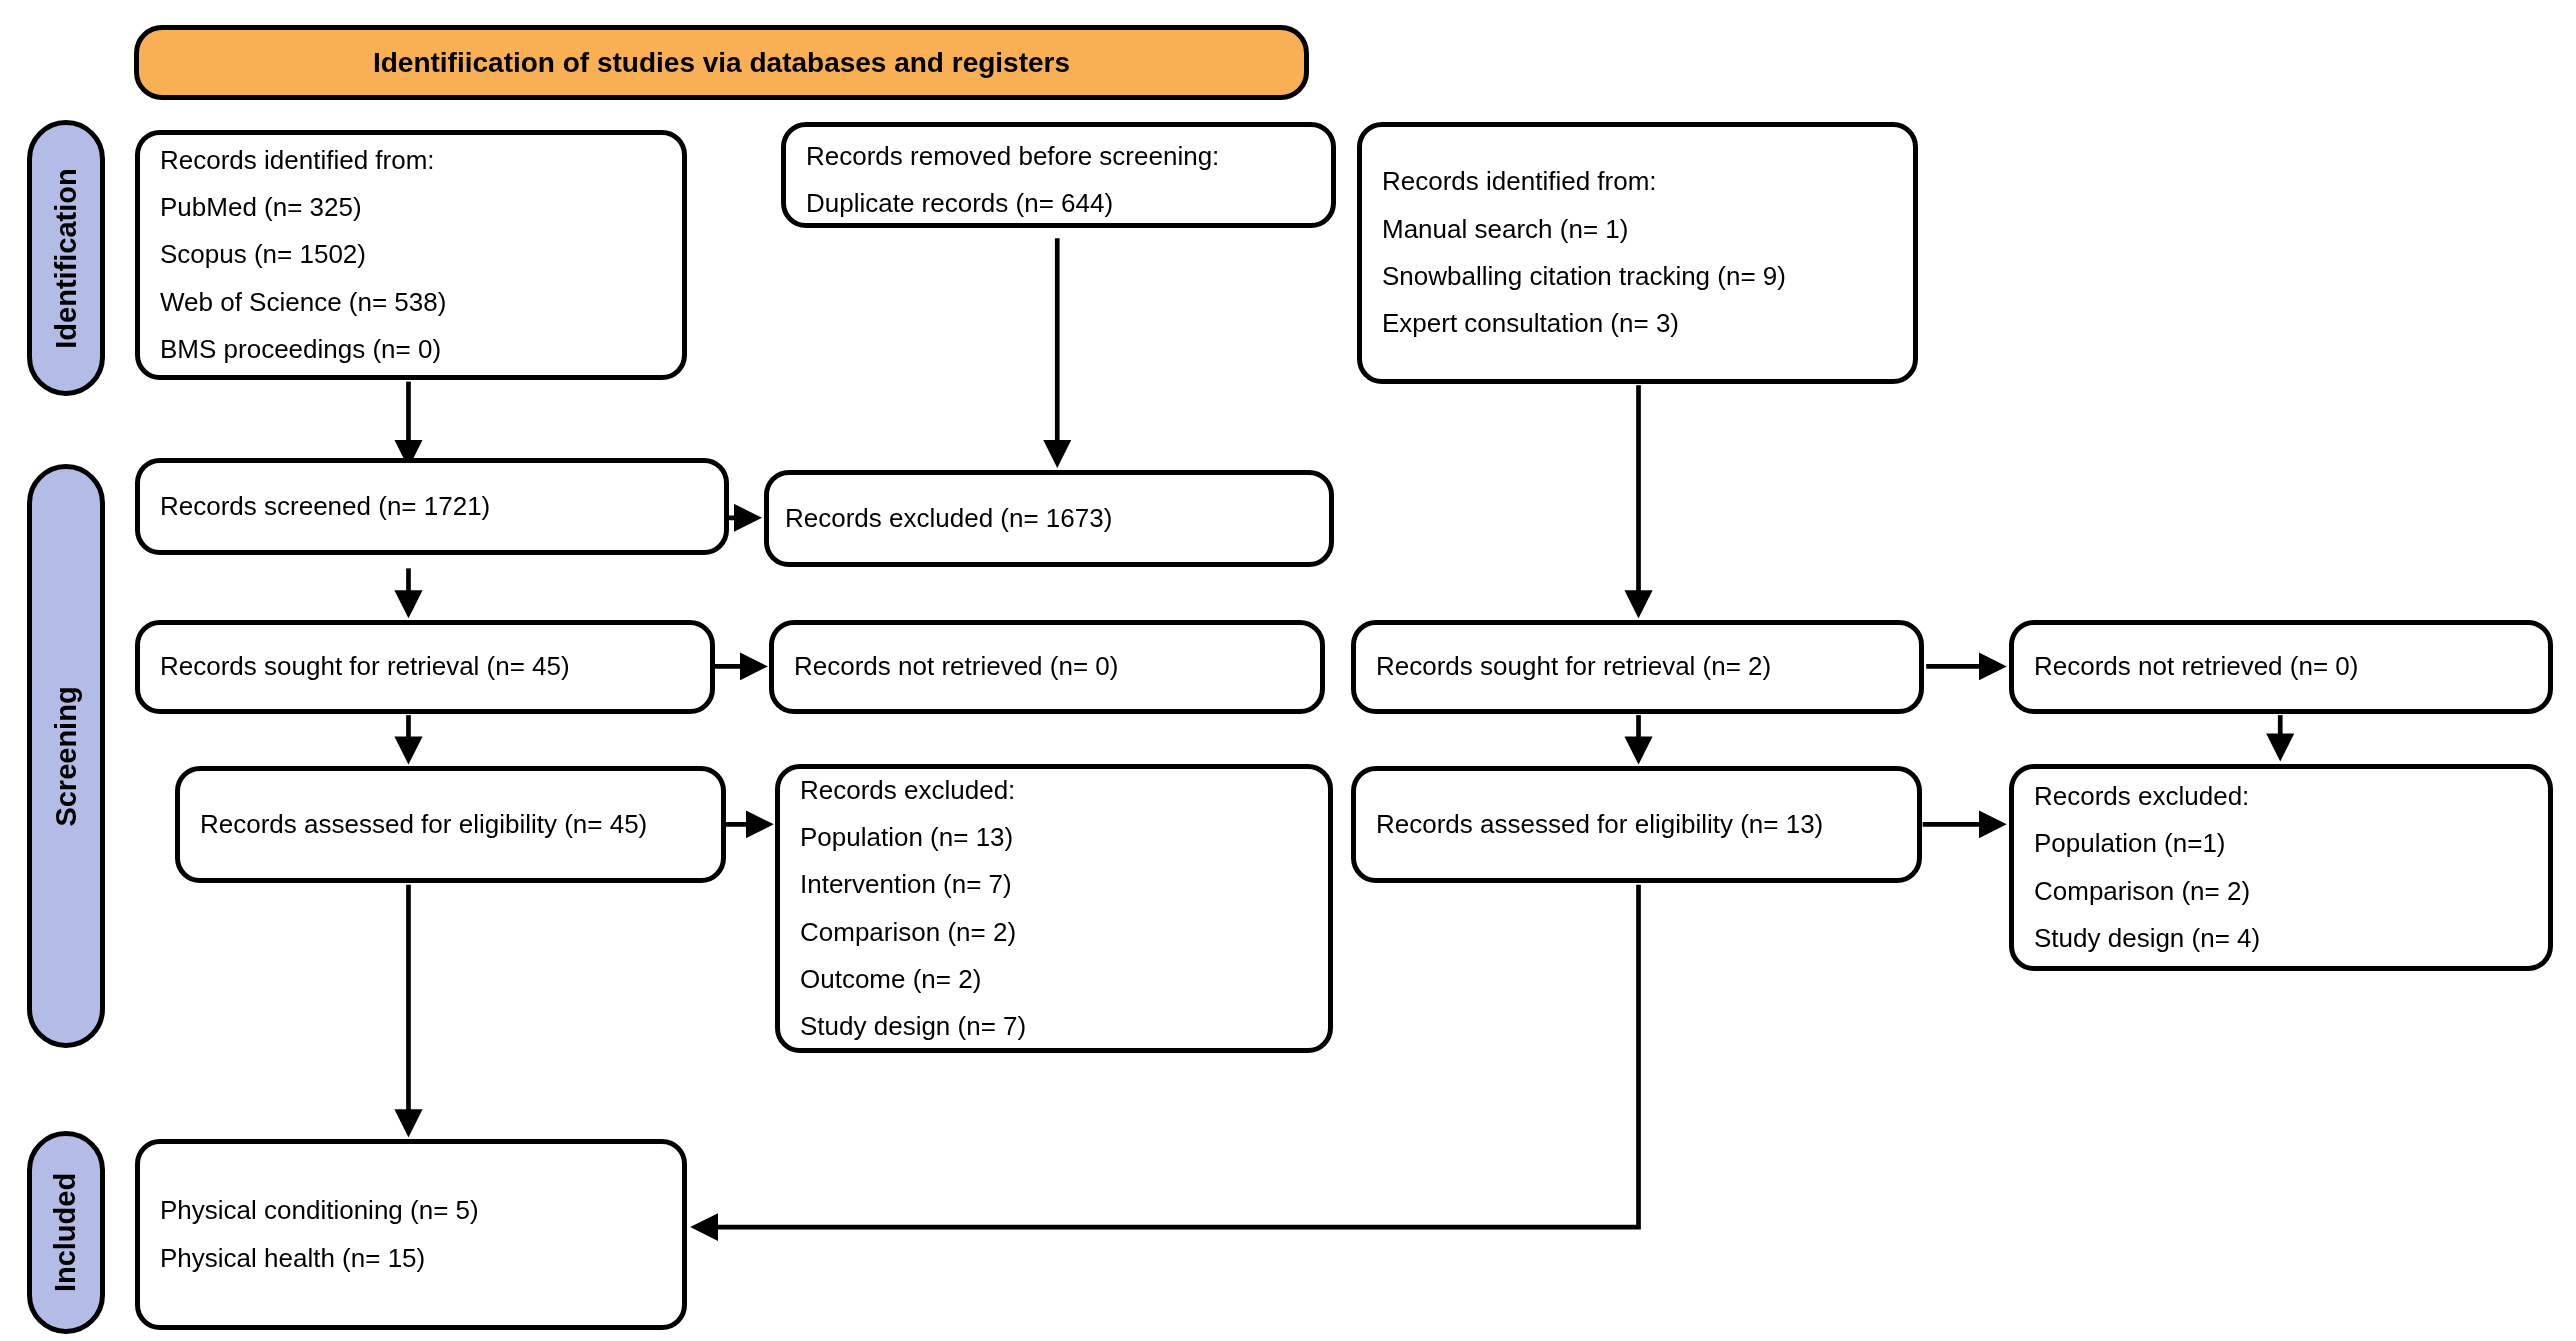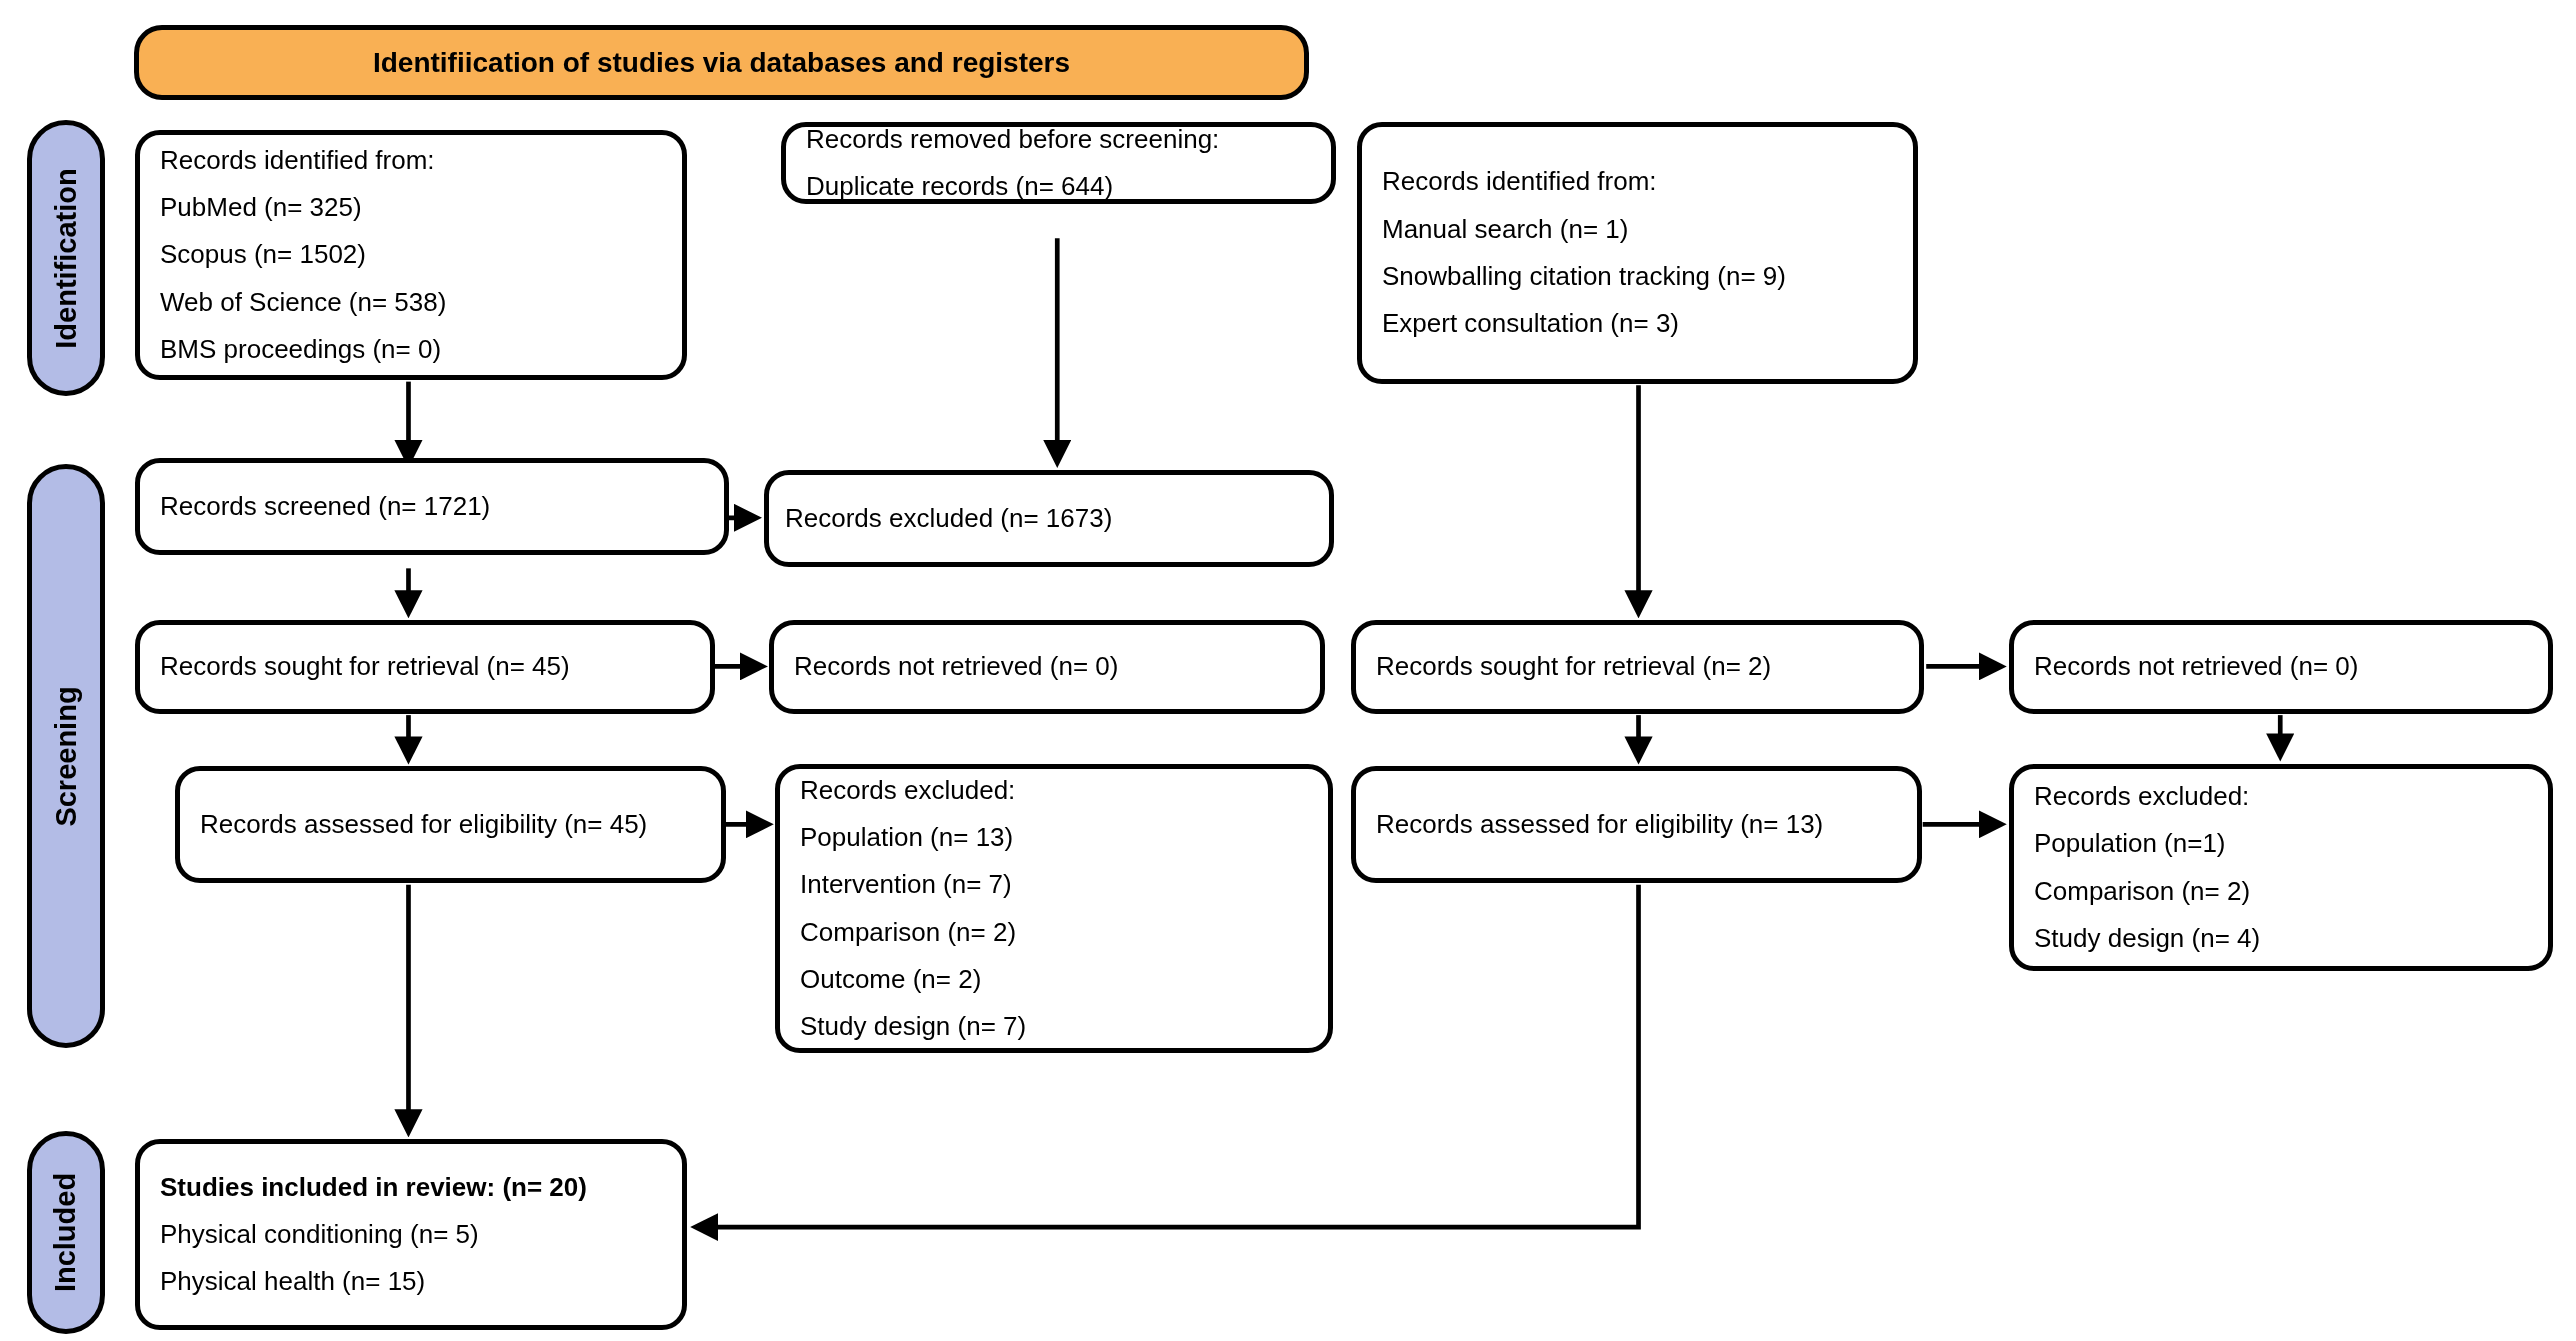--- a/index.html
+++ b/index.html
@@ -111,21 +111,21 @@
   </div>
 
   <div class="box" style="left:135px; top:130px; width:552px; height:250px;">
     <div class="line">Records identified from:</div>
     <div class="line">PubMed (n= 325)</div>
     <div class="line">Scopus (n= 1502)</div>
     <div class="line">Web of Science (n= 538)</div>
     <div class="line">BMS proceedings (n= 0)</div>
   </div>
 
-  <div class="box" style="left:781px; top:122px; width:555px; height:82px;">
+  <div class="box" style="left:781px; top:122px; width:555px; height:106px;justify-content:space-between;">
     <div class="line">Records removed before screening:</div>
     <div class="line">Duplicate records (n= 644)</div>
   </div>
 
   <div class="box" style="left:1357px; top:122px; width:561px; height:262px;">
     <div class="line">Records identified from:</div>
     <div class="line">Manual search (n= 1)</div>
     <div class="line">Snowballing citation tracking (n= 9)</div>
     <div class="line">Expert consultation (n= 3)</div>
   </div>
@@ -165,19 +165,18 @@
     <div class="line">Records assessed for eligibility (n= 13)</div>
   </div>
   <div class="box" style="left:2009px; top:764px; width:544px; height:207px;">
     <div class="line">Records excluded:</div>
     <div class="line">Population (n=1)</div>
     <div class="line">Comparison (n= 2)</div>
     <div class="line">Study design (n= 4)</div>
   </div>
 
   <div class="box" style="left:135px; top:1139px; width:552px; height:191px;">
-    <div class="line bold">Studies included in review: (n= 20)</div>
     <div class="line">Physical conditioning (n= 5)</div>
     <div class="line">Physical health (n= 15)</div>
   </div>
 
 </div>
 
 
 </body></html>

